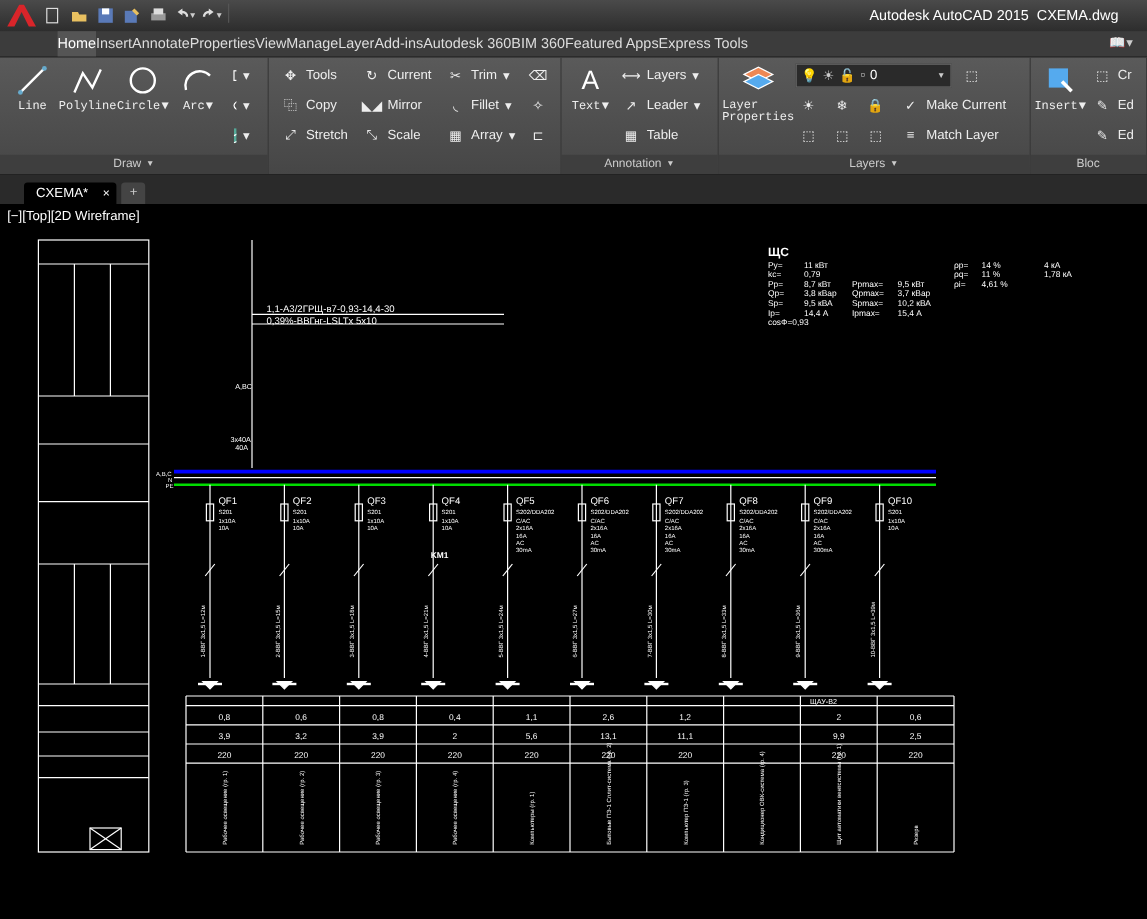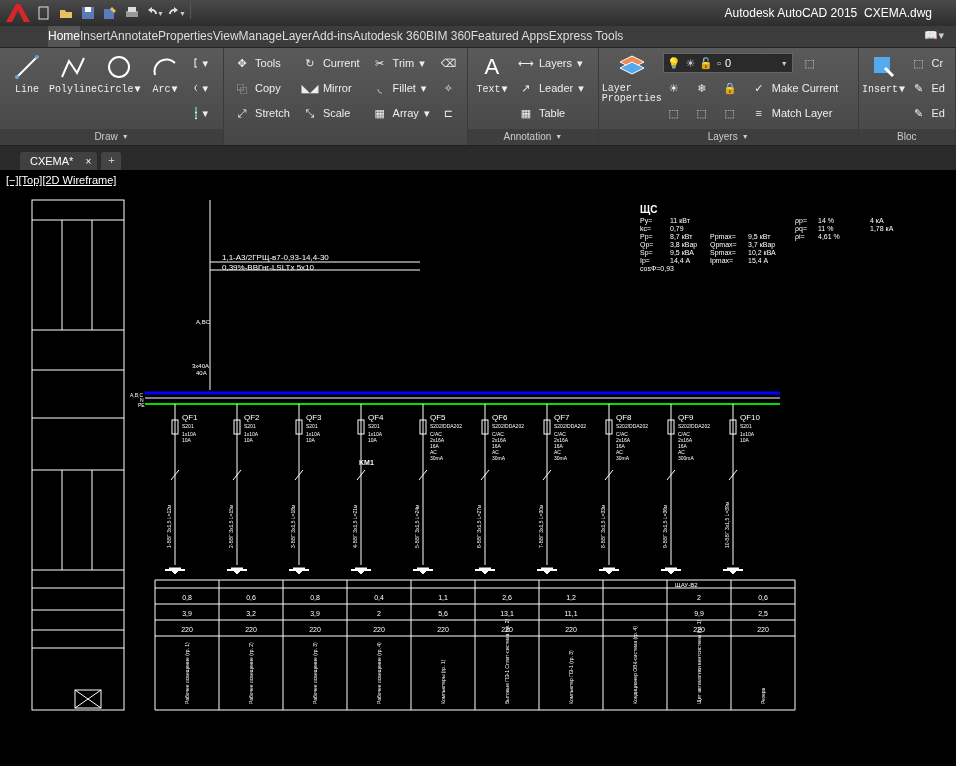--- a/index.html
+++ b/index.html
@@ -31,27 +31,27 @@
 .dd-arrow { font-size: 7px; color:#ccc; }
 .col { display: flex; flex-direction: column; gap: 3px; }
 .smbtn { display: flex; align-items: center; gap: 5px; height: 22px; padding: 0 4px; cursor: pointer; font-size: 11px; color: #eee; }
 .smbtn .ic { width: 16px; height: 16px; display:flex; align-items:center; justify-content:center; }
 .sm-icon-only { width: 22px; justify-content: center; }
 .layer-combo { width: 130px; height: 20px; background: #2a2a2a; border: 1px solid #666; display: flex; align-items: center; padding: 0 4px; gap: 4px; }
 .layer-row { display:flex; align-items:center; gap:6px; }
 
 
 .doctabs { height: 24px; background: #2a2a2a; display: flex; align-items: flex-end; padding-left: 20px; }
-.doctab { background: #404040; color: #fff; padding: 3px 24px 3px 10px; border-radius: 3px 3px 0 0; position: relative; font-size: 11px; }
+.doctab { background: #000000; color: #fff; padding: 3px 24px 3px 10px; border-radius: 3px 3px 0 0; position: relative; font-size: 11px; }
 .doctab-close { position: absolute; right: 6px; top: 4px; font-size: 10px; }
 .doctab-add { width: 20px; height: 18px; background: #444; margin-left: 4px; border-radius: 3px 3px 0 0; text-align: center; line-height: 16px; }
 
 
 .canvas { position: relative; width: 956px; height: 596px; background: #000; overflow: hidden; }
-.viewctrl { position: absolute; top: 4px; left: 6px; color: #fff; font-size: 11px; text-decoration: underline; }
+.viewctrl { position: absolute; top: 4px; left: 6px; color: #fff; font-size: 11px; }
 .schematic { position: absolute; top: 0; left: 0; }
 
 svg text { fill: #fff; font-family: Arial; }
 </style>
 </head>
 <body>
 
 <div class="titlebar">
   <svg class="a-logo" viewBox="0 0 28 22">
       <path d="M2 20 L12 2 L16 2 L26 20 L20 20 L14 8 L8 20 Z" fill="#d9252a"></path>

